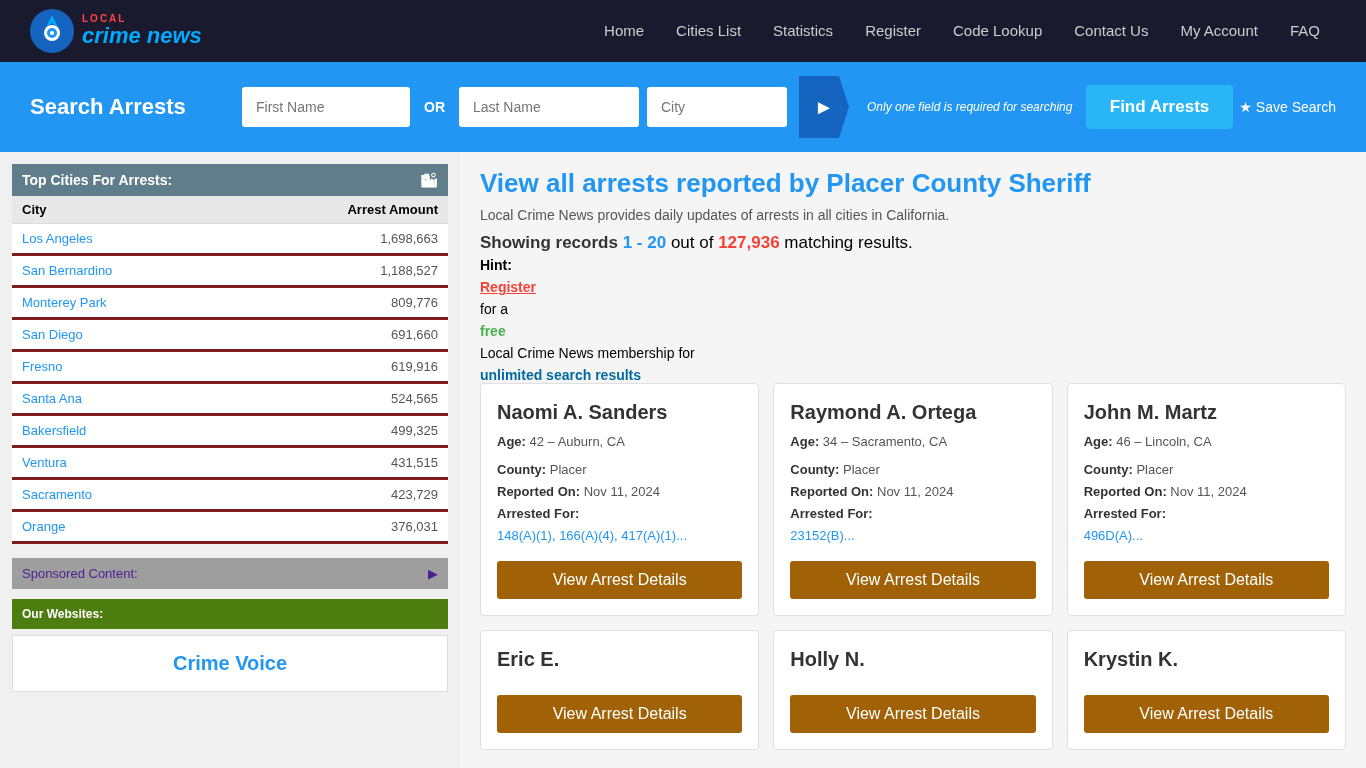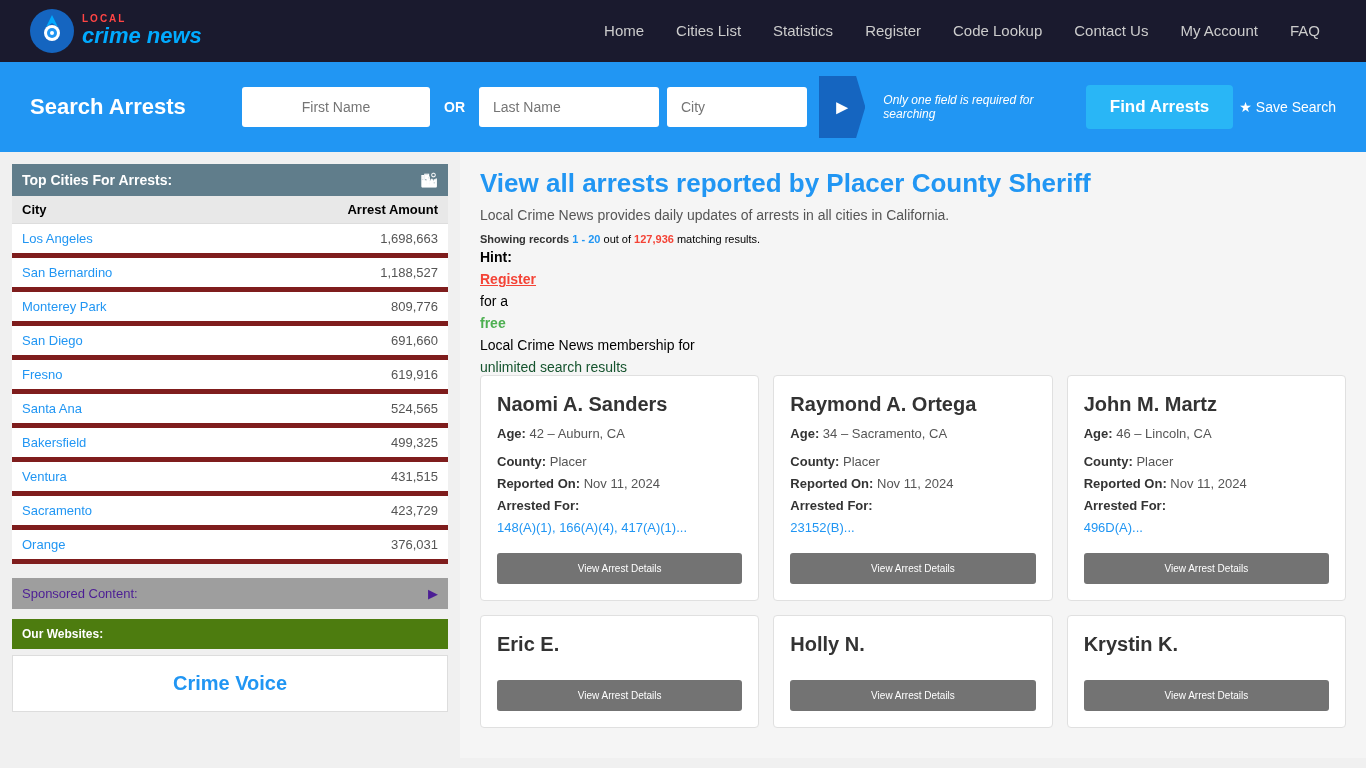--- a/index.html
+++ b/index.html
@@ -77,21 +77,21 @@
       flex: 1;
     }
     .search-inputs input {
       padding: 10px 14px;
       border: none;
       border-radius: 3px;
       font-size: 14px;
       outline: none;
       height: 40px;
     }
-    .search-inputs input[data-name="first-name-input"] { width: 188px; text-align: center; }
+    .search-inputs input[data-name="first-name-input"] { width: 168px; }
     .search-inputs input[data-name="last-name-input"] { width: 180px; }
     .search-inputs input[data-name="city-input"] { width: 140px; }
     .or-label {
       color: #fff;
       font-size: 14px;
       font-weight: bold;
       padding: 0 6px;
     }
     .city-chevron {
       background: #1565c0;
@@ -171,21 +171,21 @@
     .cities-table thead th {
       background: #e8e8e8;
       padding: 6px 10px;
       text-align: left;
       font-size: 13px;
       border-bottom: 1px solid #ddd;
     }
     .cities-table thead th:last-child { text-align: right; }
     .cities-table tbody td {
       padding: 7px 10px;
-      border-bottom: 5px solid #7f1d1d;
+      border-bottom: 3px solid #7f1d1d;
       font-size: 13px;
     }
     .cities-table tbody td:last-child { text-align: right; color: #555; }
     .cities-table tbody td:first-child a { color: #2196f3; text-decoration: none; }
 
     .sponsored-bar {
       background: #9e9e9e;
       color: #4c1d95;
       padding: 8px 10px;
       font-size: 13px;
@@ -225,21 +225,21 @@
       font-size: 26px;
       font-weight: bold;
       margin-bottom: 8px;
     }
     .page-sub {
       color: #555;
       font-size: 14px;
       margin-bottom: 10px;
     }
     .results-info {
-      font-size: 11px;
+      font-size: 17px;
       margin-bottom: 4px;
     }
     .results-info strong { color: #333; }
     .results-info .count { color: #f44336; font-weight: bold; }
     .results-info .range { color: #2196f3; font-weight: bold; }
 
     
     .cards-row {
       display: flex;
       gap: 14px;
@@ -269,26 +269,26 @@
     .arrest-age strong { color: #333; }
     .arrest-details {
       font-size: 13px;
       color: #555;
       line-height: 1.7;
       flex: 1;
     }
     .arrest-details strong { color: #333; }
     .arrest-details .code-link { color: #2196f3; text-decoration: none; }
     .view-details-btn {
-      background: #737373;
+      background: #a16207;
       color: #fff;
       border: none;
       padding: 10px 16px;
       border-radius: 3px;
-      font-size: 10px;
+      font-size: 16px;
       cursor: pointer;
       margin-top: 14px;
       width: 100%;
     }
 
     .hint-bar {
       display: flex;
       align-items: flex-start;
       gap: 6px;
       flex-wrap: wrap;
@@ -444,21 +444,21 @@
       <span data-name="out-of-label">out of</span>
       <span class="count" data-name="results-total">127,936</span>
       <span data-name="matching-label">matching results.</span>
     </p>
     <div class="hint-bar" data-name="hint-bar">
       <span data-name="hint-prefix"><strong>Hint:</strong></span>
       <a href="#" class="register-link" data-name="register-link" style="color:#f44336;font-weight:bold;">Register</a>
       <span data-name="hint-middle">for a</span>
       <span data-name="free-label" style="color:#4caf50;font-weight:bold;">free</span>
       <span data-name="hint-suffix">Local Crime News membership for</span>
-      <span data-name="unlimited-label" style="color:#14532d;font-weight:normal;">unlimited search results</span>
+      <span data-name="unlimited-label" style="color:#0369a1;font-weight:bold;">unlimited search results</span>
     </div>
 
     <div class="cards-row" data-name="cards-row-1" id="cards-row-1">
         <div class="arrest-card" data-name="arrest-card">
           <div class="arrest-name" data-name="arrest-name">Naomi A. Sanders</div>
           <div class="arrest-age" data-name="arrest-age"><strong>Age:</strong> 42 – Auburn, CA</div>
           <div class="arrest-details" data-name="arrest-details"><strong>County:</strong> Placer<br><strong>Reported On:</strong> Nov 11, 2024<br><strong>Arrested For:</strong><br><a class="code-link" href="#" data-name="arrest-code-link">148(A)(1), 166(A)(4), 417(A)(1)...</a></div>
           <button class="view-details-btn" data-name="view-arrest-details-button">View Arrest Details</button>
         </div>
         <div class="arrest-card" data-name="arrest-card">

